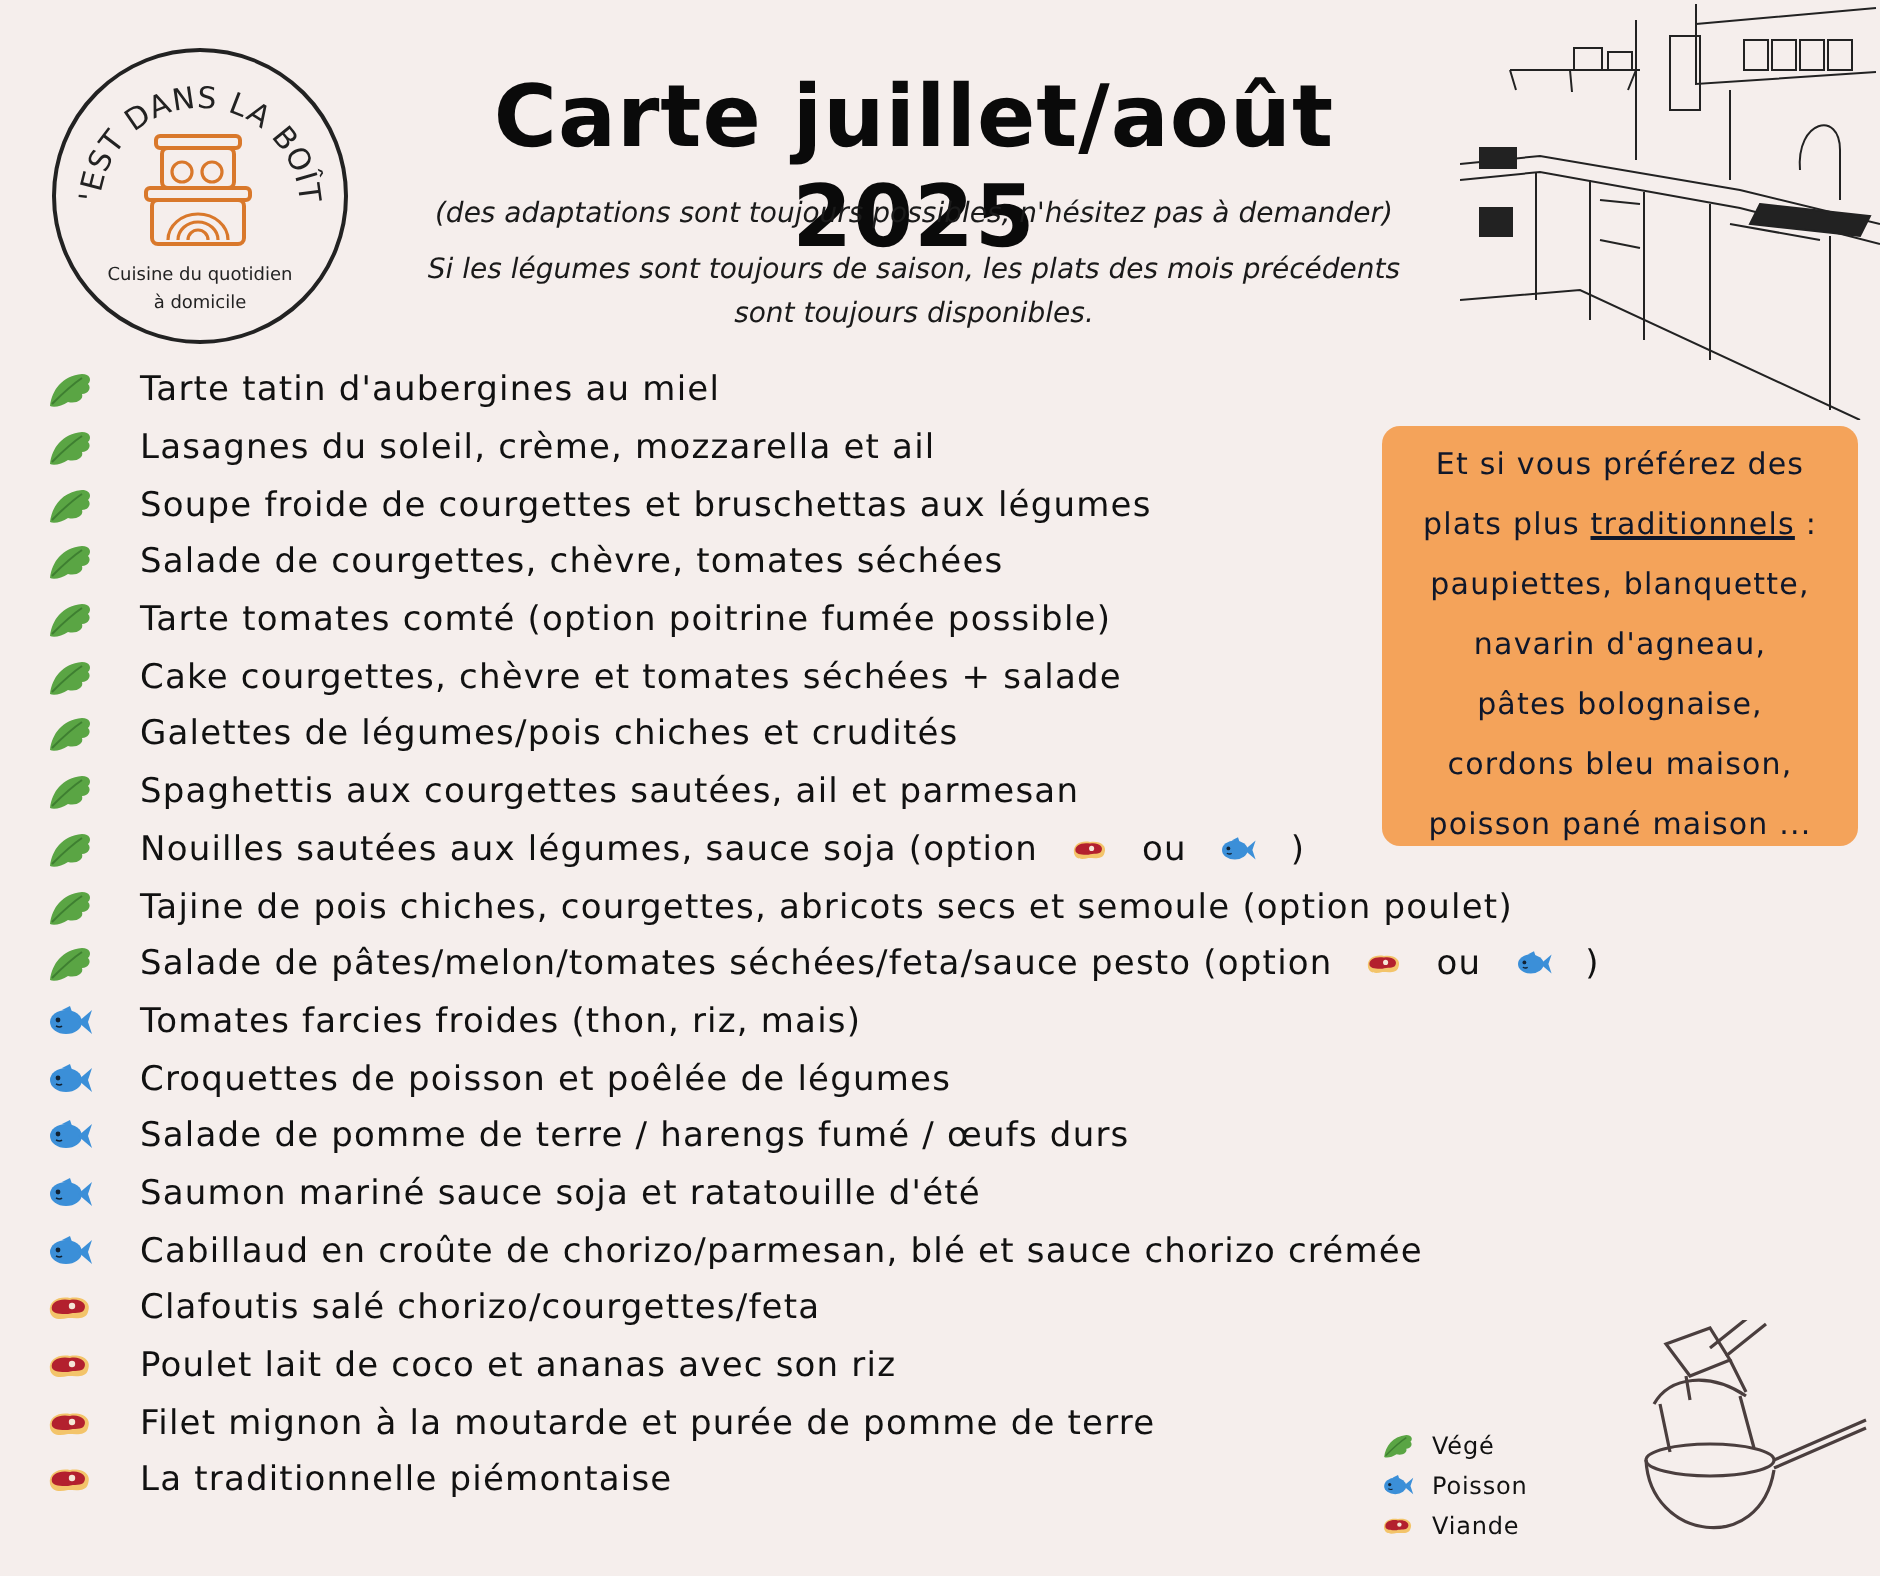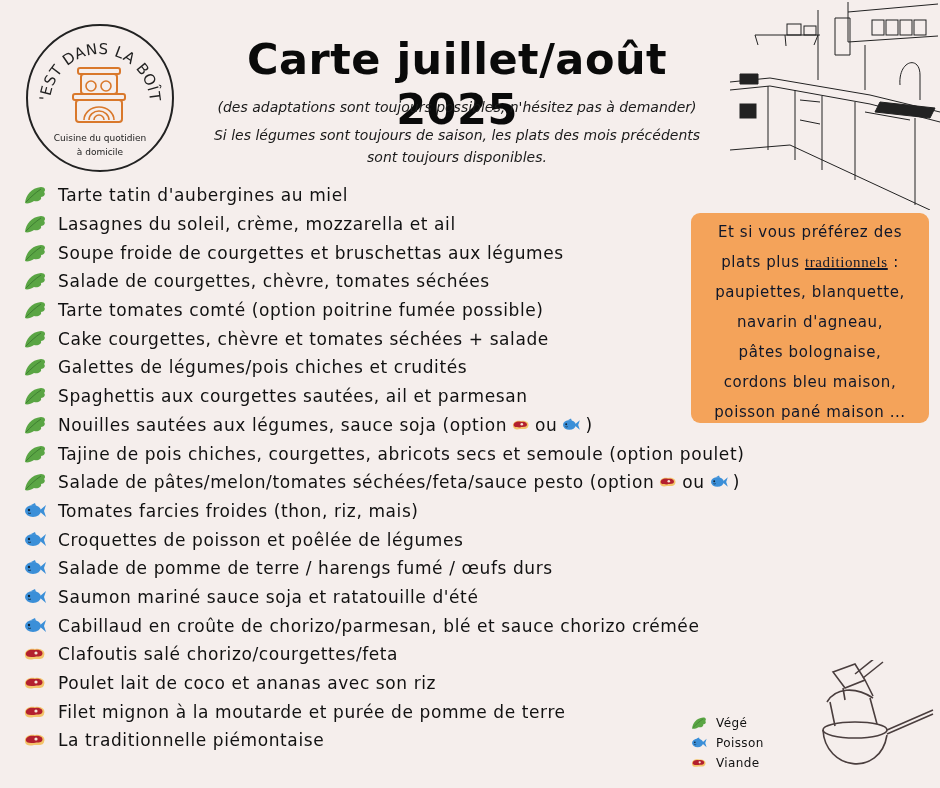--- a/index.html
+++ b/index.html
@@ -29,31 +29,31 @@
     position:absolute; left:192px; width:530px; text-align:center;
     font-style:italic; font-size:14px; color:#1a1a1a; line-height:20px;
     font-family:"DejaVu Sans", sans-serif;
   }
   .menu {
     position:absolute; left:22px; top:181px; margin:0; padding:0; list-style:none;
   }
   .menu li {
     display:flex; align-items:center; height:28.7px;
     font-family:"DejaVu Sans", sans-serif; font-size:17px; letter-spacing:0.6px;
-    white-space:nowrap; color:#111;
+    white-space:nowrap; color:#111;gap:12px;
   }
   .menu li .ic { width:26px; height:20px; margin-right:10px; flex:none; display:inline-block; }
   .inl { display:inline-block; width:22px; height:16px; vertical-align:-2px; margin:0 3px; }
   .trad {
     position:absolute; left:691px; top:213px; width:238px; height:210px;
     background:#f4a35a; border-radius:9px;
     text-align:center; font-size:15px; line-height:30px; letter-spacing:0.6px;
     padding-top:4px; box-sizing:border-box; color:#0f172a;
   }
-  .trad u { text-decoration:underline; text-decoration-thickness:2px;font-family:Liberation Serif, serif; }
+  .trad u { text-decoration:underline; text-decoration-thickness:2px; }
   .legend { position:absolute; left:690px; top:716px; }
   .legend div { display:flex; align-items:flex-start; height:20px; font-size:12px; letter-spacing:0.4px; }
   .legend svg { width:18px; height:14px; margin-right:8px; }
   .kitchen { position:absolute; left:730px; top:0; }
   .pots { position:absolute; left:815px; top:660px; }
 </style>
 </head>
 <body>
 
 <svg width="0" height="0" style="position:absolute">

